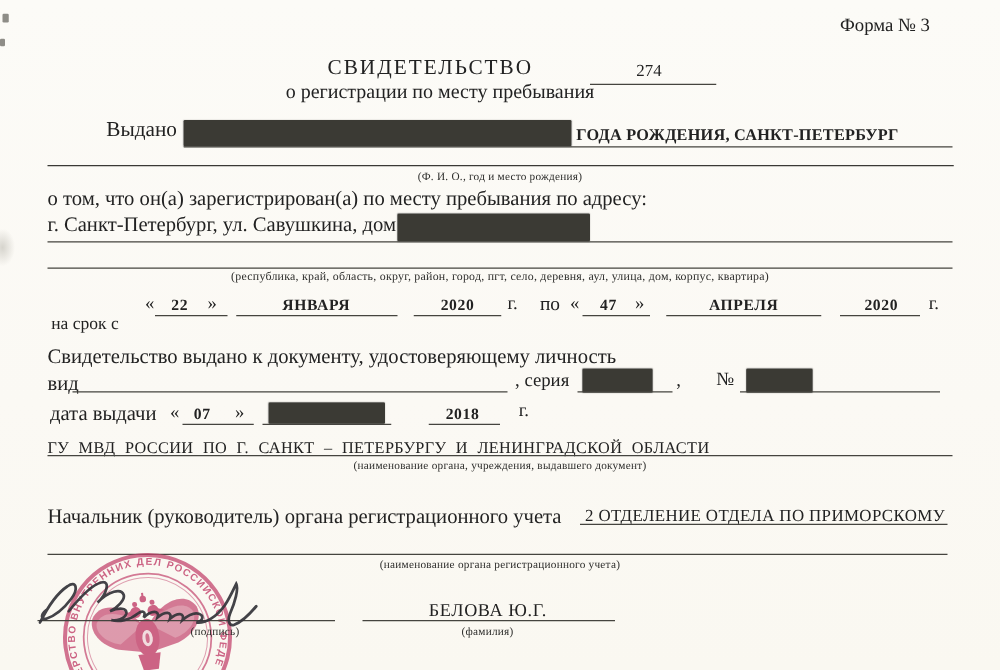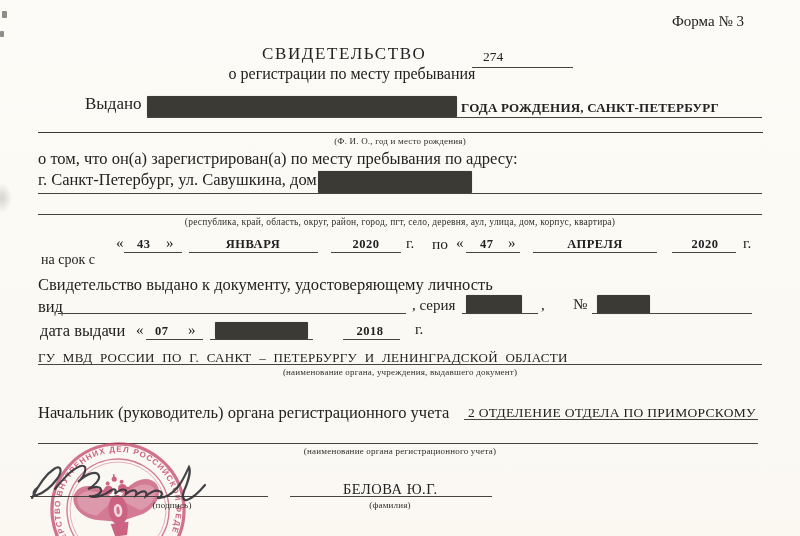--- a/index.html
+++ b/index.html
@@ -32,42 +32,42 @@
 <body>
 
 <div class="page">
 
   <div class="speck" style="left:2px;top:11px;width:5px;height:7px;"></div>
   <div class="speck" style="left:0px;top:31px;width:4px;height:6px;"></div>
   <div class="smudge"></div>
 
   <div class="abs t15" style="left:672px;top:13px;">Форма № 3</div>
   <div class="abs" style="left:262px;top:44px;font-size:17px;letter-spacing:1.6px;">СВИДЕТЕЛЬСТВО</div>
-  <div class="abs" style="left:483px;top:49px;font-size:13.5px;">274</div>
+  <div class="abs" style="left:509px;top:49px;font-size:13.5px;">274</div>
   <div class="ul" style="left:472px;top:67px;width:101px;"></div>
   <div class="abs ctr" style="left:352px;top:65px;font-size:16px;">о регистрации по месту пребывания</div>
 
   <div class="abs" style="left:85px;top:94px;font-size:17px;">Выдано</div>
   <div class="redact" style="left:147px;top:96px;width:310px;height:21px;"></div>
   <div class="abs" style="left:461px;top:100px;font-size:13px;font-weight:700;letter-spacing:.2px;">ГОДА РОЖДЕНИЯ, САНКТ-ПЕТЕРБУРГ</div>
   <div class="ul" style="left:147px;top:117px;width:615px;"></div>
 
   <div class="ul2" style="left:38px;top:132px;width:725px;"></div>
   <div class="abs cap ctr" style="left:400px;top:136px;">(Ф. И. О., год и место рождения)</div>
 
   <div class="abs t16" style="left:38px;top:149px;">о том, что он(а) зарегистрирован(а) по месту пребывания по адресу:</div>
   <div class="abs t16" style="left:38px;top:170px;">г. Санкт-Петербург, ул. Савушкина, дом</div>
   <div class="redact" style="left:318px;top:171px;width:154px;height:22px;"></div>
   <div class="ul" style="left:38px;top:193px;width:724px;"></div>
   <div class="ul" style="left:38px;top:214px;width:724px;"></div>
   <div class="abs cap ctr" style="left:400px;top:217px;font-size:9.5px;">(республика, край, область, округ, район, город, пгт, село, деревня, аул, улица, дом, корпус, квартира)</div>
 
   <div class="abs t15" style="left:41px;top:252px;font-size:14px;">на срок с</div>
   <div class="abs quote" style="left:116px;top:235px;">«</div>
-  <div class="abs val" style="left:137px;top:237px;">43</div>
+  <div class="abs val" style="left:137px;top:237px;">22</div>
   <div class="abs quote" style="left:166px;top:235px;">»</div>
   <div class="ul" style="left:124px;top:252px;width:58px;"></div>
   <div class="abs val ctr" style="left:253px;top:237px;">ЯНВАРЯ</div>
   <div class="ul" style="left:189px;top:252px;width:129px;"></div>
   <div class="abs val ctr" style="left:366px;top:237px;">2020</div>
   <div class="ul" style="left:331px;top:252px;width:70px;"></div>
   <div class="abs t15" style="left:406px;top:235px;">г.</div>
   <div class="abs t15" style="left:432px;top:235px;font-size:15.5px;">по</div>
   <div class="abs quote" style="left:456px;top:235px;">«</div>
   <div class="abs val" style="left:480px;top:237px;">47</div>

